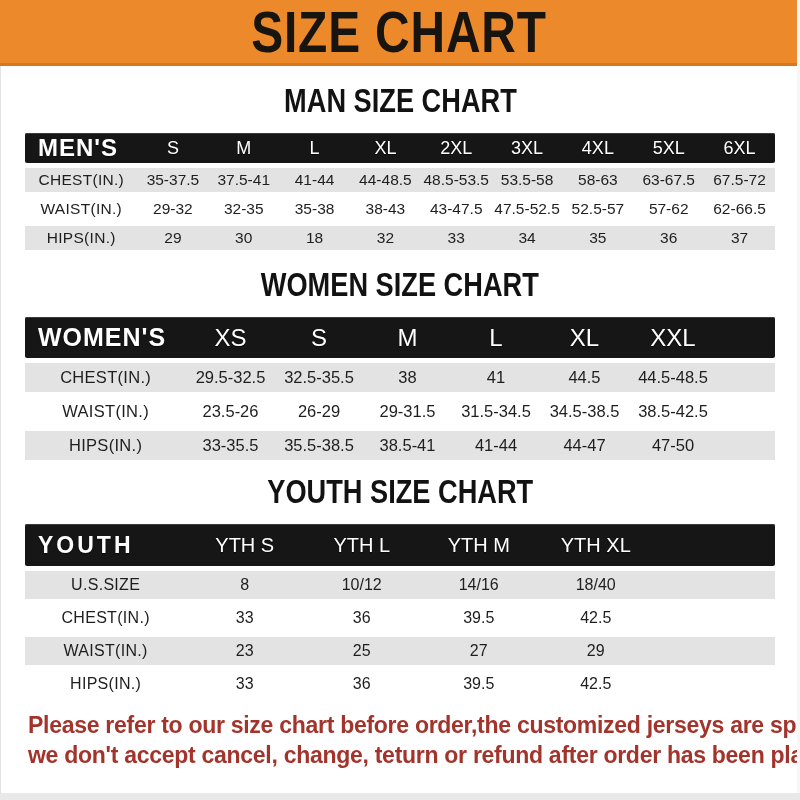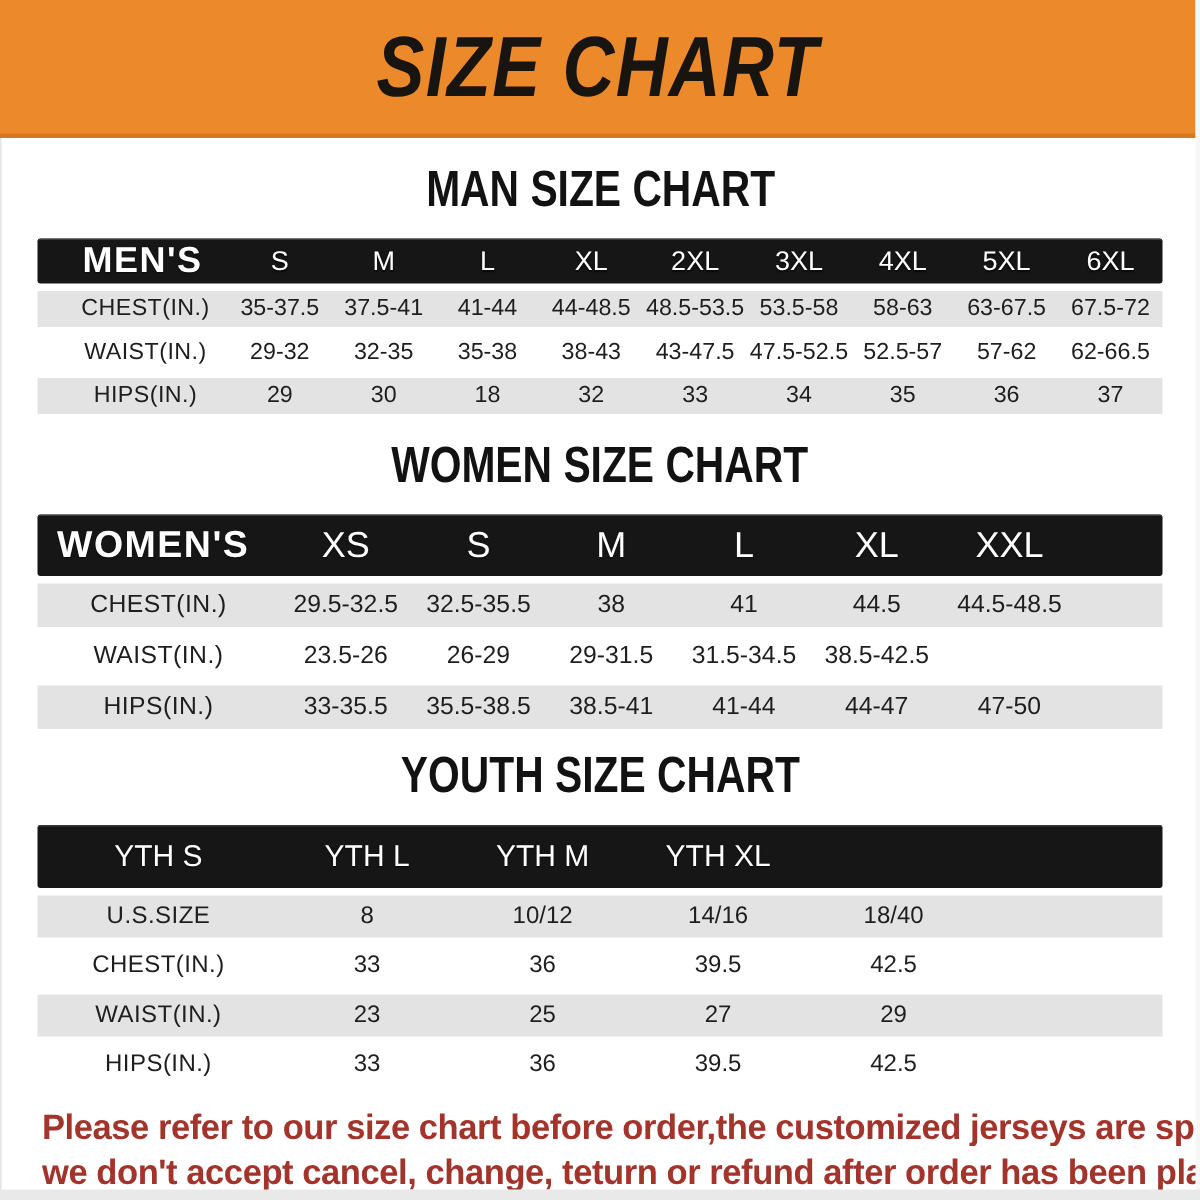--- a/index.html
+++ b/index.html
@@ -2,38 +2,38 @@
 <html><head>
 <meta charset="utf-8">
 <style>
   * { margin:0; padding:0; box-sizing:border-box; }
   html,body { width:800px; height:800px; background:#ffffff; overflow:hidden;
               font-family:"Liberation Sans", sans-serif; }
   .page { position:relative; width:800px; height:800px; background:#ffffff;
           box-shadow: inset 0 0 0 1px #e3e3e3; }
 
   
-  .banner { height:92px; width:797px; background:#EC8A2B;
+  .banner { height:66px; width:797px; background:#EC8A2B;
             border-bottom:3px solid #d9771e;
-            display:flex; align-items:center; justify-content:center;font-style:italic; }
+            display:flex; align-items:center; justify-content:center; }
   .banner-title { font-size:57px; font-weight:bold; color:#181410;
                   letter-spacing:1px; display:inline-block;
                   transform:scaleX(0.84); white-space:nowrap; }
 
   
   .section-heading { text-align:center; margin-top:15px; }
   .section-heading .txt { display:inline-block; font-size:34px; font-weight:bold;
                           color:#121212; letter-spacing:0px; transform:scaleX(0.8);
                           white-space:nowrap; }
   .heading-youth { margin-top:12px; }
 
   
   .size-table { width:750px; margin:13px auto 0 auto; }
   .trow { display:grid; width:100%; }
-  .table-men   .trow { grid-template-columns: 15% repeat(9, 9.444%); padding-left: 17px; }
+  .table-men   .trow { grid-template-columns: 15% repeat(9, 9.444%); }
   .table-women .trow { grid-template-columns: 21.5% 11.8% 11.8% 11.8% 11.8% 11.8% 11.8% 7.7%; }
   .table-youth .trow { grid-template-columns: 21.5% 15.6% 15.6% 15.6% 15.6% 16.1%; }
 
   .trow.head { background:#161616; border-radius:2px; color:#ffffff;
                box-shadow:0 1px 0 #3a3a3a inset; }
   .table-men   .trow.head { height:30px; }
   .table-women .trow.head { height:41px; }
   .table-youth .trow.head { height:42px; }
 
   .cell { display:flex; align-items:center; justify-content:center;
@@ -155,40 +155,42 @@
         <div class="cell val">44.5</div>
         <div class="cell val">44.5-48.5</div>
         <div class="cell val trail"></div>
       </div>
       <div class="trow body">
         <div class="cell row-label">WAIST(IN.)</div>
         <div class="cell val">23.5-26</div>
         <div class="cell val">26-29</div>
         <div class="cell val">29-31.5</div>
         <div class="cell val">31.5-34.5</div>
+        <div class="cell val">34.5-38.5</div>
         <div class="cell val">38.5-42.5</div>
         <div class="cell val trail"></div>
       </div>
       <div class="trow body">
         <div class="cell row-label">HIPS(IN.)</div>
         <div class="cell val">33-35.5</div>
         <div class="cell val">35.5-38.5</div>
         <div class="cell val">38.5-41</div>
         <div class="cell val">41-44</div>
         <div class="cell val">44-47</div>
         <div class="cell val">47-50</div>
         <div class="cell val trail"></div>
       </div>
     </div>
 
   <div class="section-heading heading-youth">
     <span class="txt">YOUTH SIZE CHART</span>
   </div>
   <div class="size-table table-youth">
       <div class="trow head">
+        <div class="cell corner">YOUTH</div>
         <div class="cell col-h">YTH S</div>
         <div class="cell col-h">YTH L</div>
         <div class="cell col-h">YTH M</div>
         <div class="cell col-h">YTH XL</div>
         <div class="cell col-h trail"></div>
       </div>
       <div class="trow body">
         <div class="cell row-label">U.S.SIZE</div>
         <div class="cell val">8</div>
         <div class="cell val">10/12</div>

